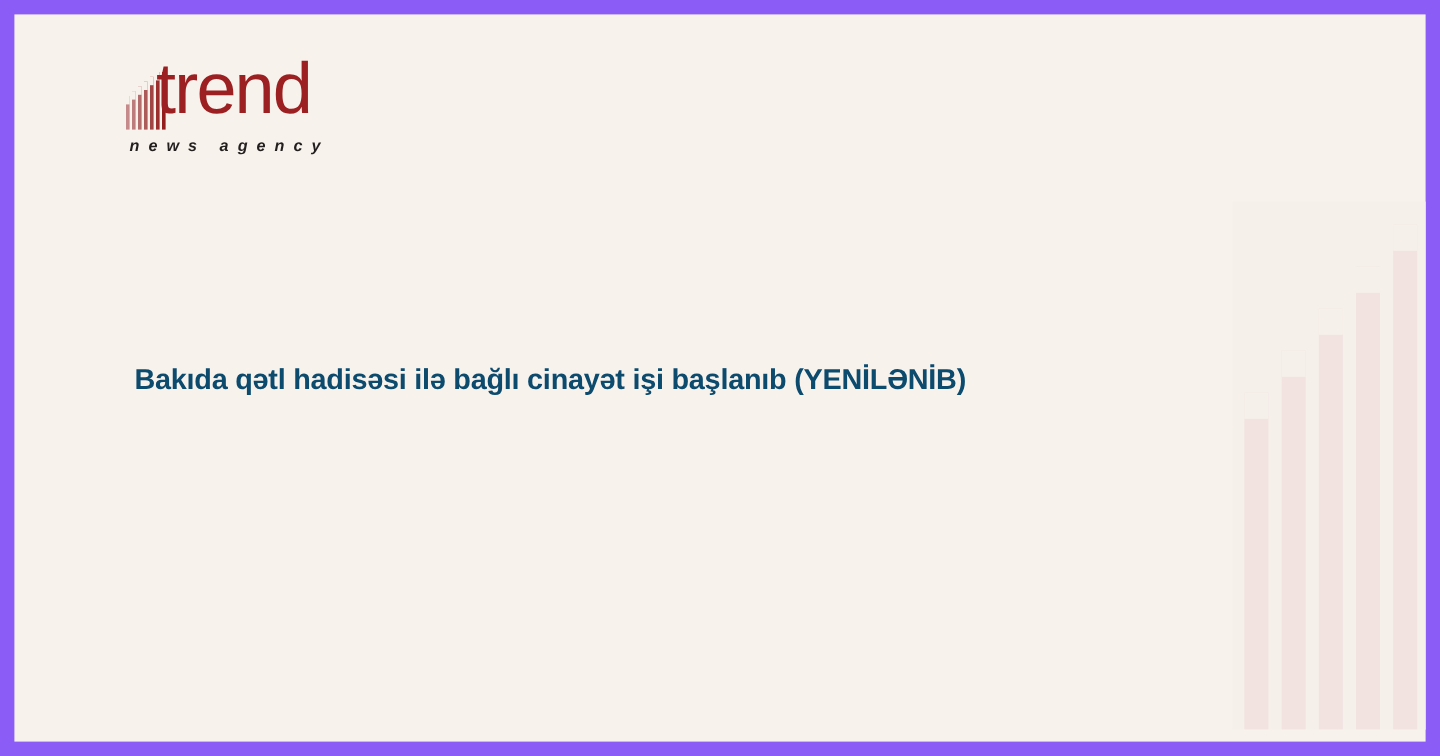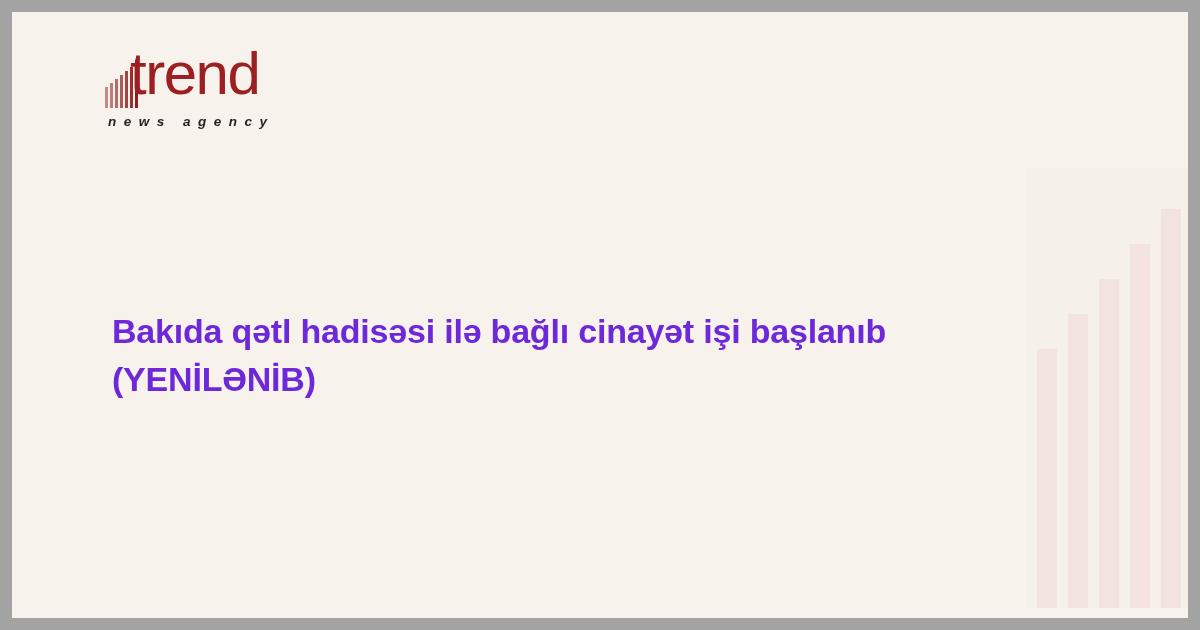--- a/index.html
+++ b/index.html
@@ -12,21 +12,21 @@
     overflow: hidden;
     font-family: "Liberation Sans", sans-serif;
     background: #8C0B12;
   }
 
   #card {
     position: relative;
     width: 1200px;
     height: 630px;
     box-sizing: border-box;
-    border: 12px solid #a3a3a3;
+    border: 12px solid #8b5cf6;
     background: #F7F2EC;
     overflow: hidden;
   }
 
   
   #deco-panel {
     position: absolute;
     left: 1015px;
     top: 156px;
     width: 162px;
@@ -101,24 +101,24 @@
     white-space: nowrap;
     font-style: italic;
   }
 
   
   #headline {
     position: absolute;
     left: 100px;
     top: 272px;
     width: 890px;
-    font-size: 34px;
+    font-size: 24px;
     font-weight: 700;
     line-height: 1.42;
-    color: #6d28d9;
+    color: #0c4a6e;
     letter-spacing: -0.2px;
     font-family: "Liberation Sans", sans-serif;
   }
 </style>
 </head>
 <body>
 
 <div id="card">
 
   <div id="deco-panel">

